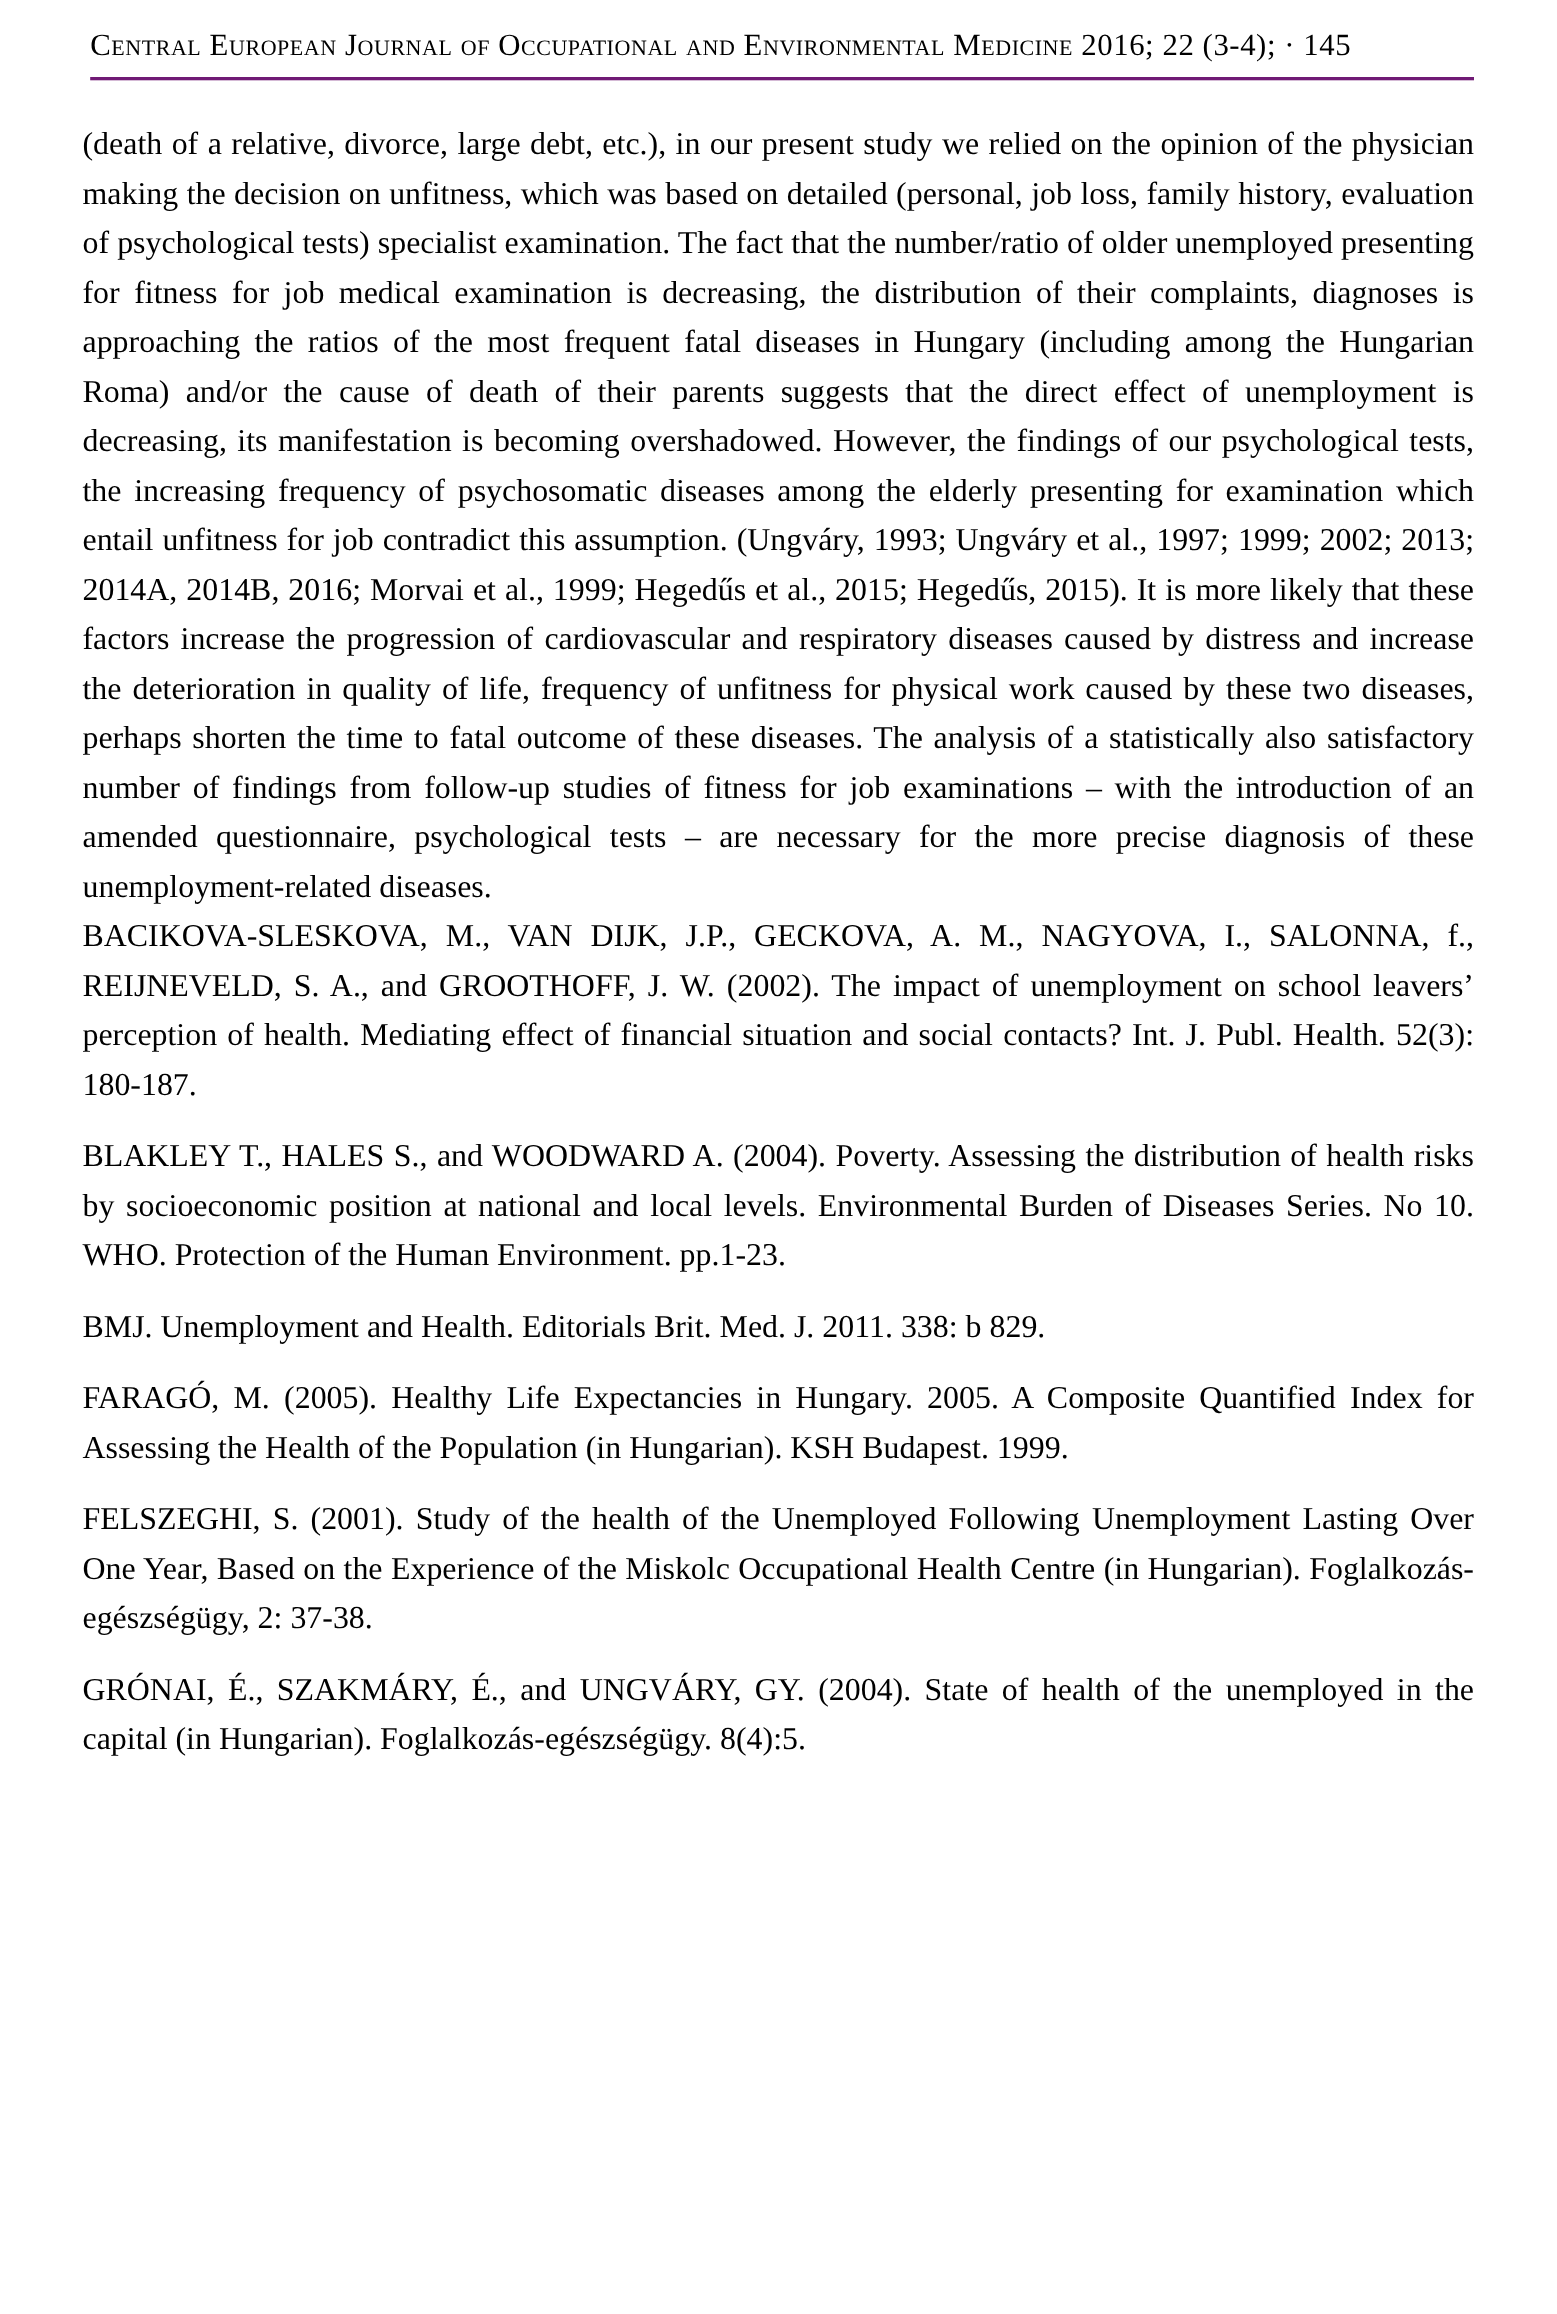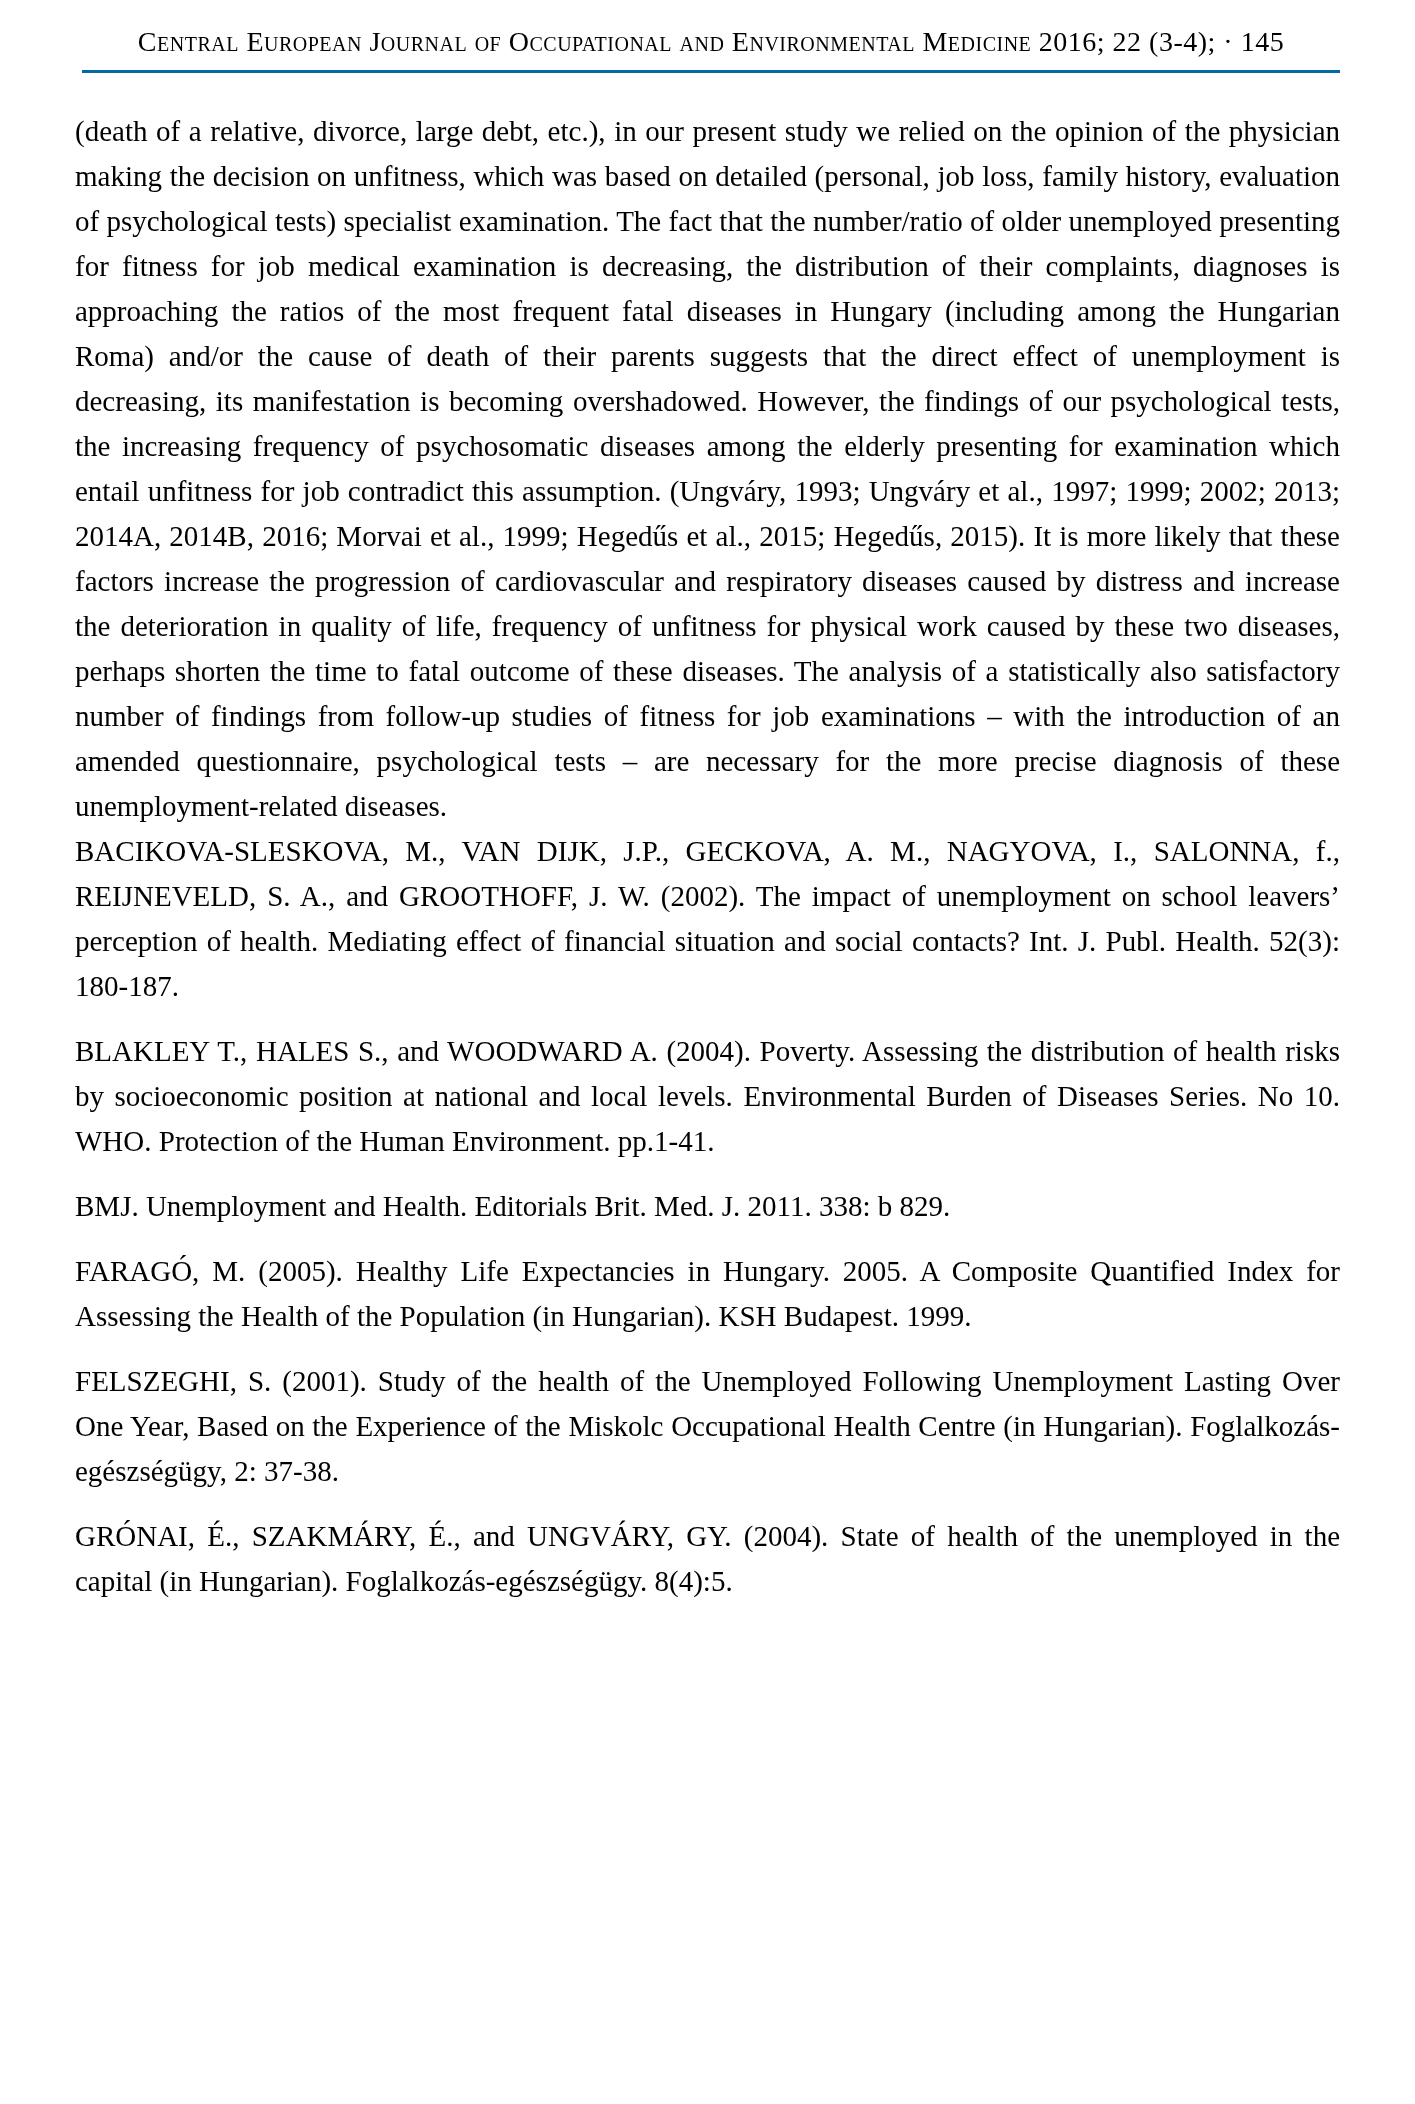--- a/index.html
+++ b/index.html
@@ -13,22 +13,22 @@
     height: 2104px;
     background: #ffffff;
     color: #000000;
     font-family: "Liberation Serif", serif;
     box-sizing: border-box;
     padding: 26px 75px 0 75px;
     overflow: hidden;
   }
   .page-header {
     margin-left: 7px;
-    text-align: center;
-    border-bottom: 3px solid #0369a1;
+    text-align: left;
+    border-bottom: 3px solid #701a75;
     padding-bottom: 12px;
   }
   .journal-line {
     font-variant: small-caps;
     font-size: 28px;
     letter-spacing: 0.5px;
     white-space: nowrap;
   }
   .body-par {
     margin: 36px 0 0 0;
@@ -58,21 +58,21 @@
     <div class="journal-line">Central European Journal of Occupational and Environmental Medicine 2016; 22 (3-4); · 145</div>
   </header>
 
   <main>
 
     <p class="body-par">(death of a relative, divorce, large debt, etc.), in our present study we relied on the opinion of the physician making the decision on unfitness, which was based on detailed (personal, job loss, family history, evaluation of psychological tests) specialist examination. The fact that the number/ratio of older unemployed presenting for fitness for job medical examination is decreasing, the distribution of their complaints, diagnoses is approaching the ratios of the most frequent fatal diseases in Hungary (including among the Hungarian Roma) and/or the cause of death of their parents suggests that the direct effect of unemployment is decreasing, its manifestation is becoming overshadowed. However, the findings of our psychological tests, the increasing frequency of psychosomatic diseases among the elderly presenting for examination which entail unfitness for job contradict this assumption. (Ungváry, 1993; Ungváry et al., 1997; 1999; 2002; 2013; 2014A, 2014B, 2016; Morvai et al., 1999; Hegedűs et al., 2015; Hegedűs, 2015). It is more likely that these factors increase the progression of cardiovascular and respiratory diseases caused by distress and increase the deterioration in quality of life, frequency of unfitness for physical work caused by these two diseases, perhaps shorten the time to fatal outcome of these diseases. The analysis of a statistically also satisfactory number of findings from follow-up studies of fitness for job examinations – with the introduction of an amended questionnaire, psychological tests – are necessary for the more precise diagnosis of these unemployment-related diseases.</p>
 
 
     <div class="refs">
       <p class="ref">BACIKOVA-SLESKOVA, M., VAN DIJK, J.P., GECKOVA, A. M., NAGYOVA, I., SALONNA, f., REIJNEVELD, S. A., and GROOTHOFF, J. W. (2002). The impact of unemployment on school leavers’ perception of health. Mediating effect of financial situation and social contacts? Int. J. Publ. Health. 52(3): 180-187.</p>
-      <p class="ref">BLAKLEY T., HALES S., and WOODWARD A. (2004). Poverty. Assessing the distribution of health risks by socioeconomic position at national and local levels. Environmental Burden of Diseases Series. No 10. WHO. Protection of the Human Environment. pp.1-41.</p>
+      <p class="ref">BLAKLEY T., HALES S., and WOODWARD A. (2004). Poverty. Assessing the distribution of health risks by socioeconomic position at national and local levels. Environmental Burden of Diseases Series. No 10. WHO. Protection of the Human Environment. pp.1-23.</p>
       <p class="ref">BMJ. Unemployment and Health. Editorials Brit. Med. J. 2011. 338: b 829.</p>
       <p class="ref">FARAGÓ, M. (2005). Healthy Life Expectancies in Hungary. 2005. A Composite Quantified Index for Assessing the Health of the Population (in Hungarian). KSH Budapest. 1999.</p>
       <p class="ref">FELSZEGHI, S. (2001). Study of the health of the Unemployed Following Unemployment Lasting Over One Year, Based on the Experience of the Miskolc Occupational Health Centre (in Hungarian). Foglalkozás-egészségügy, 2: 37-38.</p>
       <p class="ref">GRÓNAI, É., SZAKMÁRY, É., and UNGVÁRY, GY. (2004). State of health of the unemployed in the capital (in Hungarian). Foglalkozás-egészségügy. 8(4):5.</p>
     </div>
 
   </main>
 
 </div>
 

